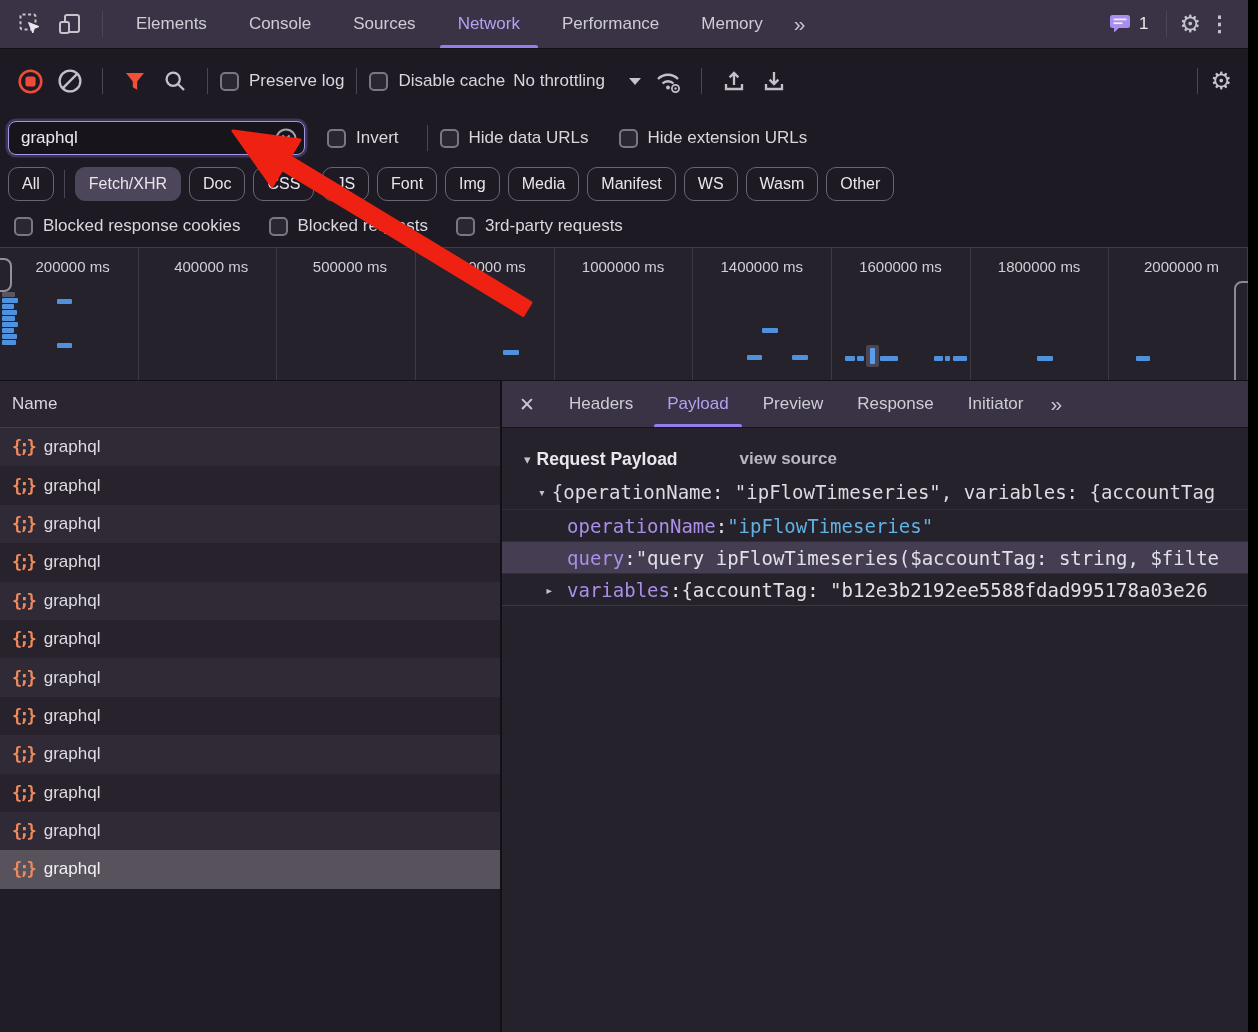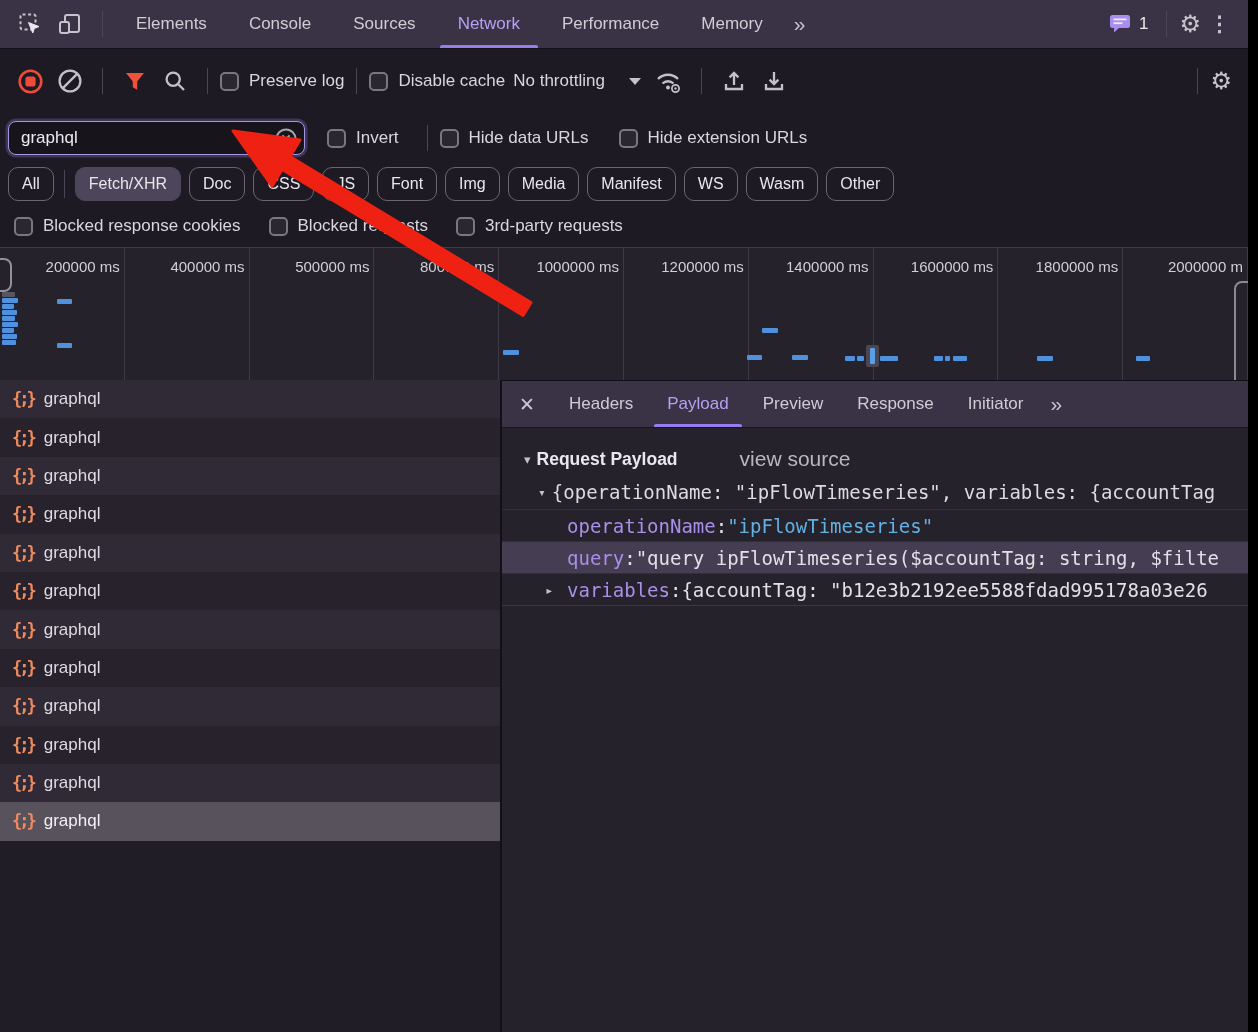--- a/index.html
+++ b/index.html
@@ -36,21 +36,21 @@
   .pill{height:34px;box-sizing:border-box;display:flex;align-items:center;padding:0 13px;border:1px solid #6a6572;
         border-radius:10px;margin-right:8px;font-size:16px;color:#e8e6ec;white-space:nowrap;}
   .pill.active{background:#4d4559;border-color:#4d4559;}
   .pdiv{width:1px;height:28px;background:#4b4653;margin:0 10px 0 2px;}
   
   .chkrow{display:flex;align-items:center;height:42px;background:#1e1a23;padding:0 14px;}
   .chkrow .cblabel{margin-right:28px;}
   
   .overview{position:relative;height:146px;background:#26222b;border-top:1px solid #3f3b47;border-bottom:1px solid #4a4651;overflow:hidden;}
   .ovcols{position:absolute;inset:0;display:flex;}
-  .ovcol{flex:1;border-right:1px solid #3e3a45;padding:10px 4px 0 0;text-align:right;font-size:15px;color:#d2cfd8;
+  .ovcol{flex:1;border-right:1px solid #3e3a45;padding:10px 28px 0 0;text-align:right;font-size:15px;color:#d2cfd8;
          overflow:hidden;white-space:nowrap;box-sizing:border-box;}
   .bar{position:absolute;height:5px;border-radius:1px;}
   .ovmarker{position:absolute;background:#4a4653;border-radius:2px;display:flex;align-items:center;justify-content:center;}
   .ovmarker i{display:block;width:5px;height:16px;background:#5b9ee7;border-radius:1px;}
   .ovhandle{position:absolute;border:2px solid #938f9e;border-radius:8px;background:transparent;}
   
   .main{position:absolute;top:380px;left:0;right:0;bottom:0;display:flex;}
   .left{width:500px;flex:none;background:#211d26;border-right:2px solid #121016;display:flex;flex-direction:column;}
   .nhead{height:48px;flex:none;background:#2a2531;border-top:1px solid #121016;border-bottom:1px solid #403c48;
          display:flex;align-items:center;padding-left:12px;font-size:17px;color:#d8d5de;box-sizing:border-box;}
@@ -64,21 +64,21 @@
   .right{flex:1;background:#26222b;display:flex;flex-direction:column;overflow:hidden;}
   .dtabs{height:48px;flex:none;background:#3a3345;display:flex;align-items:center;border-top:1px solid #121016;border-bottom:1px solid #17141b;box-sizing:border-box;}
   .xbtn{width:50px;text-align:center;font-size:19px;color:#cac7d1;flex:none;}
   .dtab{position:relative;height:100%;display:flex;align-items:center;padding:0 17px;font-size:17px;color:#cfccd6;white-space:nowrap;}
   .dtab.active{color:#b5a1f3;}
   .dtab.active::after{content:"";position:absolute;left:4px;right:4px;bottom:0;height:3px;background:#967ced;border-radius:2px 2px 0 0;}
   .payload{padding-top:15px;}
   .tri{color:#c4c1cb;font-size:13px;margin-right:6px;flex:none;}
   .psect{display:flex;align-items:center;height:32px;padding-left:22px;}
   .ptitle{font-weight:bold;color:#eae8ef;font-size:17.5px;}
-  .viewsrc{margin-left:62px;color:#bab6c2;font-size:21px;}
+  .viewsrc{margin-left:62px;color:#bab6c2;font-size:17px;font-weight:bold;}
   .psummary{display:flex;align-items:center;height:34px;padding-left:36px;font-family:"DejaVu Sans Mono",monospace;
             font-size:19px;color:#dcdae2;white-space:nowrap;overflow:hidden;}
   .prow{display:flex;align-items:center;height:31px;padding-left:43px;font-family:"DejaVu Sans Mono",monospace;
         font-size:19px;white-space:nowrap;overflow:hidden;border-top:1px solid #312d39;}
   .prow:last-child{border-bottom:1px solid #3b3743;}
   .prow.sel{background:#453e52;}
   .expander{display:inline-block;width:22px;color:#c4c1cb;font-size:14px;flex:none;}
   .k{color:#a98fe8;}
   .colon{color:#e2e0e7;}
   .val-string{color:#61b1e2;}
@@ -252,21 +252,20 @@
       </label>
     </div>
 
   <div class="overview" id="overview">
     <div class="ovcols" id="ovcols">
         <div class="ovcol">200000 ms</div>
         <div class="ovcol">400000 ms</div>
         <div class="ovcol">500000 ms</div>
         <div class="ovcol">800000 ms</div>
         <div class="ovcol">1000000 ms</div>
-        <div class="ovcol">1200000 ms</div>
         <div class="ovcol">1400000 ms</div>
         <div class="ovcol">1600000 ms</div>
         <div class="ovcol">1800000 ms</div>
         <div class="ovcol">2000000 m</div>
       </div>
     <div class="ovhandle" style="left:-9px;top:10px;width:17px;height:30px;"></div>
     <div class="ovhandle" style="right:-10px;top:33px;width:20px;height:102px;border-color:#8d8996;"></div>
   <div class="bar" style="left: 2px; top: 44px; width: 13px; background: rgb(90, 86, 97);"></div>
       <div class="bar" style="left: 2px; top: 50px; width: 16px; background: rgb(79, 145, 221);"></div>
       <div class="bar" style="left: 2px; top: 56px; width: 12px; background: rgb(79, 145, 221);"></div>
@@ -291,20 +290,23 @@
       <div class="bar" style="left: 953px; top: 108px; width: 14px; background: rgb(79, 145, 221);"></div>
       <div class="bar" style="left: 1037px; top: 108px; width: 16px; background: rgb(79, 145, 221);"></div>
       <div class="bar" style="left: 1136px; top: 108px; width: 14px; background: rgb(79, 145, 221);"></div>
       <div class="ovmarker" style="left: 866px; top: 97px; width: 13px; height: 22px;">
         <i></i>
       </div>
     </div>
 
   <div class="main">
     <div class="left">
+      <div class="nhead">
+        <span>Name</span>
+      </div>
       <div class="reqrows" id="reqrows">
           <div class="req">
             <span class="jicon">{;}</span>
             <span>graphql</span>
           </div>
           <div class="req">
             <span class="jicon">{;}</span>
             <span>graphql</span>
           </div>
           <div class="req">

